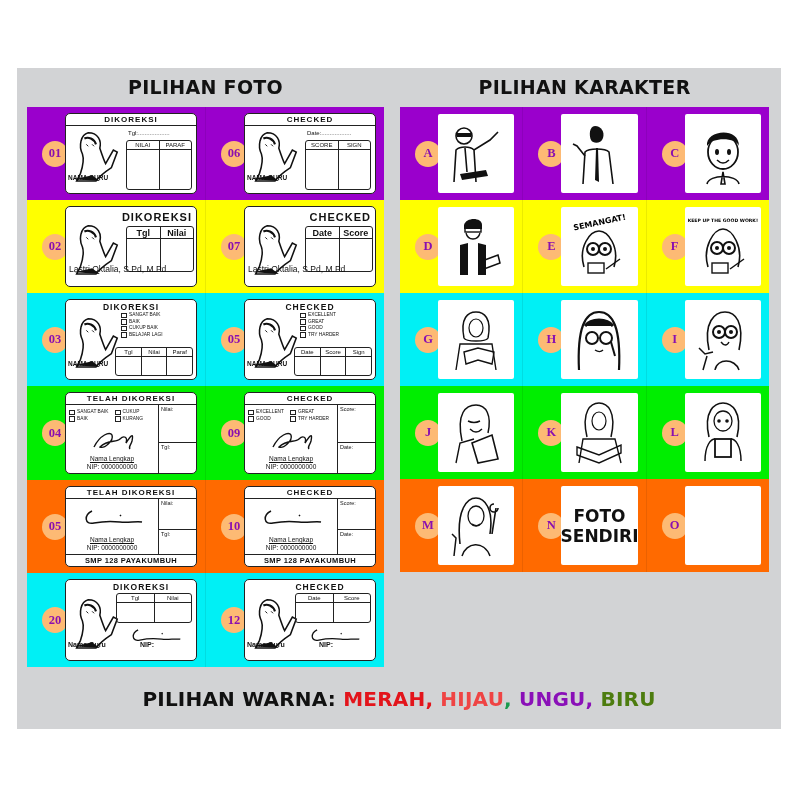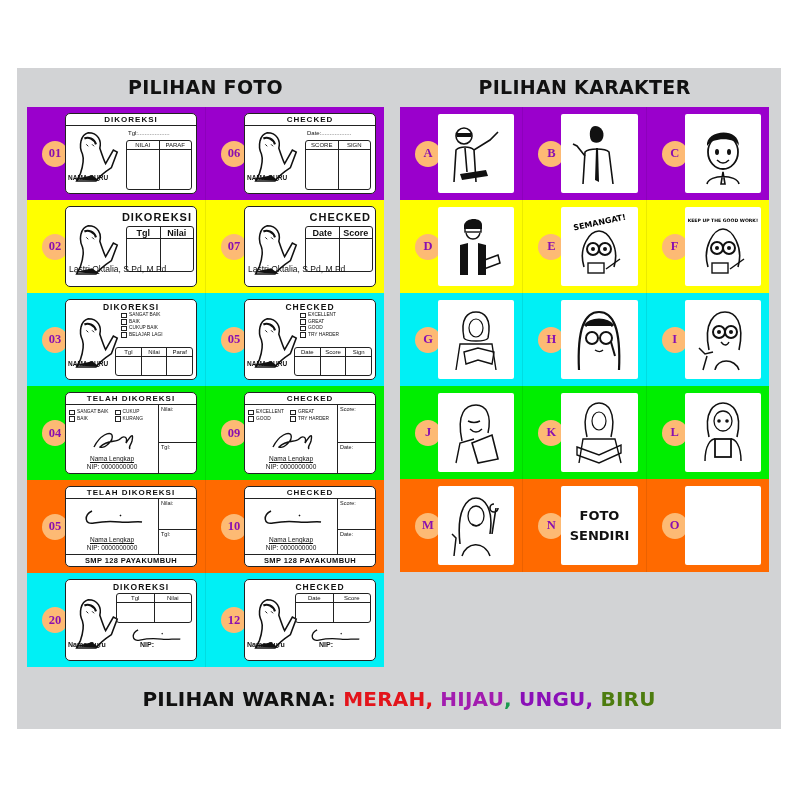--- a/index.html
+++ b/index.html
@@ -33,21 +33,21 @@
   .sig-area { position: absolute; }
   .footer-bar { position: absolute; left: 0; right: 0; bottom: 0; height: 12px; border-top: 1.2px solid #222; font-size: 7.5px; font-weight: bold; text-align: center; line-height: 12px; letter-spacing: 0.4px; }
   .sidebox { position: absolute; right: 0; top: 12px; width: 38px; border-left: 1.2px solid #222; }
   .sidebox .part { position: relative; border-bottom: 1.2px solid #222; font-size: 5.5px; padding: 1px 2px; }
   .sidebox .part:last-child { border-bottom: none; }
   .name-block { position: absolute; text-align: center; font-size: 6.5px; line-height: 7.5px; }
   .name-block .u { text-decoration: underline; }
 
   
   .char-img { position: absolute; left: 38px; top: 7px; right: 8px; bottom: 7px; background: #fff; border-radius: 2px; display: flex; align-items: center; justify-content: center; overflow: hidden; }
-  .foto-text { font-family: "DejaVu Sans", sans-serif; font-weight: bold; font-size: 13px; text-align: center; line-height: 20px; color: #111; }
+  .foto-text { font-family: "DejaVu Sans", sans-serif; font-weight: bold; font-size: 17px; text-align: center; line-height: 20px; color: #111; }
 
   .warna { position: absolute; left: 17px; width: 764px; top: 687px; text-align: center; font-family: "DejaVu Sans", sans-serif; font-weight: bold; font-size: 20px; letter-spacing: 0.2px; }
 </style>
 </head>
 <body>
 
 <div class="panel"></div>
 <div class="heading h-left">PILIHAN FOTO</div>
 <div class="heading h-right">PILIHAN KARAKTER</div>
 
@@ -566,14 +566,14 @@
       </div>
     </div>
   </div>
   <div class="cell">
     <div class="badge">O</div>
     <div class="char-img"></div>
   </div>
 </div>
 
 <div class="warna">
-  <span style="color:#111;">PILIHAN WARNA: </span><span style="color:#e3141b;">MERAH</span><span style="color:#e3141b;">, </span><span style="color:#a21caf;">HIJAU</span><span style="color:#1a9a4e;">, </span><span style="color:#8a10b8;text-align:right;">UNGU</span><span style="color:#8a10b8;">, </span><span style="color:#4d7c0f;">BIRU</span>
+  <span style="color:#111;">PILIHAN WARNA: </span><span style="color:#e3141b;">MERAH</span><span style="color:#e3141b;">, </span><span style="color:#ef4444;">HIJAU</span><span style="color:#1a9a4e;">, </span><span style="color:#8a10b8;text-align:right;">UNGU</span><span style="color:#8a10b8;">, </span><span style="color:#4d7c0f;">BIRU</span>
 </div>
 
 </body></html>

